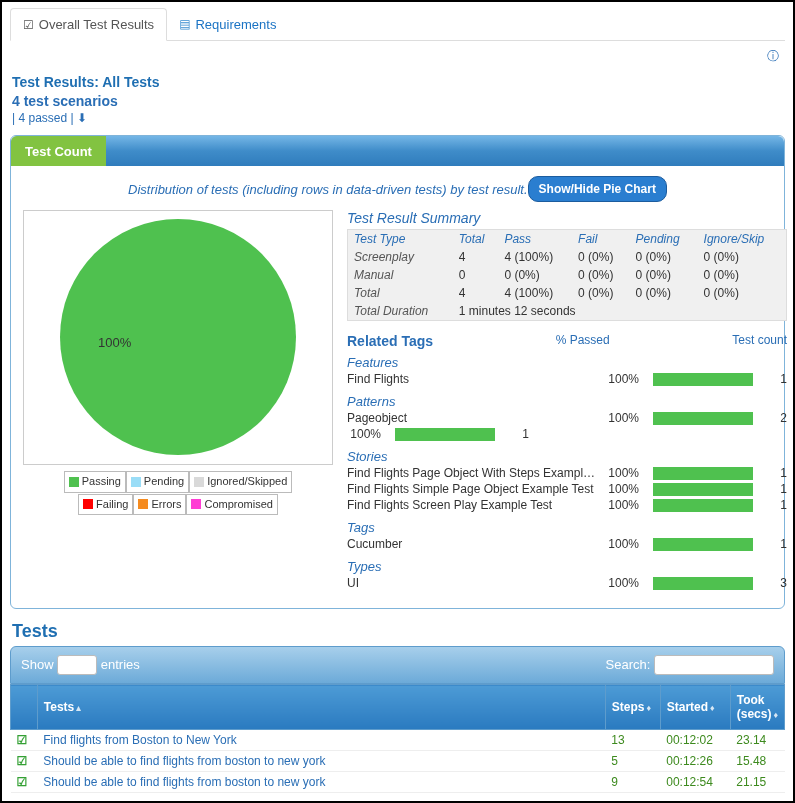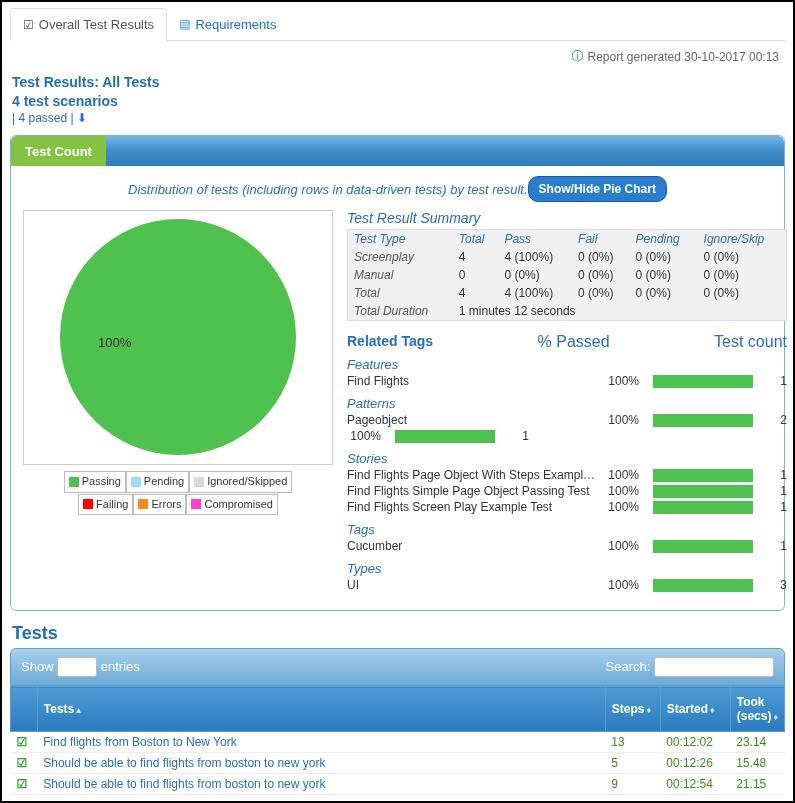--- a/index.html
+++ b/index.html
@@ -50,21 +50,21 @@
 
 
 .right-col { flex: 1; }
 .sect-h { color: #2a6eb5; font-style: italic; font-size: 14px; margin-bottom: 3px; }
 .summary-tbl { width: 100%; border-collapse: collapse; font-size: 12px; background: #f0f0f0; border: 1px solid #ddd; margin-bottom: 12px; }
 .summary-tbl th, .summary-tbl td { text-align: left; padding: 2px 6px; }
 .summary-tbl th { color: #2a6eb5; font-weight: normal; font-style: italic; }
 .summary-tbl .row-h { color: #555; font-style: italic; }
 
 .related-h { display: flex; justify-content: space-between; color: #2a6eb5; font-size: 14px; font-weight: bold; margin: 8px 0 6px; }
-.related-h span { font-weight: normal; font-size: 16px; }
+.related-h span { font-weight: normal; font-size: 12px; }
 
 .tag-group { margin-bottom: 8px; }
 .tag-group-h { color: #2a6eb5; font-style: italic; font-size: 13px; margin-bottom: 2px; }
 .tag-row { display: flex; align-items: center; font-size: 12px; margin-bottom: 2px; gap: 8px; }
 .tag-name { flex: 0 0 250px; white-space: nowrap; overflow: hidden; text-overflow: ellipsis; color: #333; }
 .tag-pct { flex: 0 0 40px; text-align: right; padding-right: 6px; }
 .tag-bar { flex: 0 0 100px; height: 13px; background: #4fc14f; }
 .tag-ct { flex: 0 0 26px; text-align: right; padding-left: 6px; }
 
 
@@ -95,21 +95,20 @@
     <span>Overall Test Results</span>
   </div>
   <div class="top-tab">
     <span class="icn" style="color:#3a8dd0">▤</span>
     <span>Requirements</span>
   </div>
 </div>
 
 <div class="report-gen">
   <span class="info-icn">ⓘ</span>
-  <span>Report generated 30-10-2017 00:13</span>
 </div>
 
 <div class="title-block">
   <h1>Test Results: All Tests</h1>
   <div class="sub">4 test scenarios</div>
   <div class="pass-line">
     <span>| 4 passed |</span>
     <span class="dl-icn">⬇</span>
   </div>
 </div>
@@ -246,21 +245,21 @@
                 </div>
                 <div class="tag-group">
                   <div class="tag-group-h">Stories</div>
                   <div class="tag-row">
       <span class="tag-name">Find Flights Page Object With Steps Example Test</span>
       <span class="tag-pct">100%</span>
       <span class="tag-bar"></span>
       <span class="tag-ct">1</span>
     </div>
                   <div class="tag-row">
-      <span class="tag-name">Find Flights Simple Page Object Passing Test</span>
+      <span class="tag-name">Find Flights Simple Page Object Example Test</span>
       <span class="tag-pct">100%</span>
       <span class="tag-bar"></span>
       <span class="tag-ct">1</span>
     </div>
                   <div class="tag-row">
       <span class="tag-name">Find Flights Screen Play Example Test</span>
       <span class="tag-pct">100%</span>
       <span class="tag-bar"></span>
       <span class="tag-ct">1</span>
     </div>

